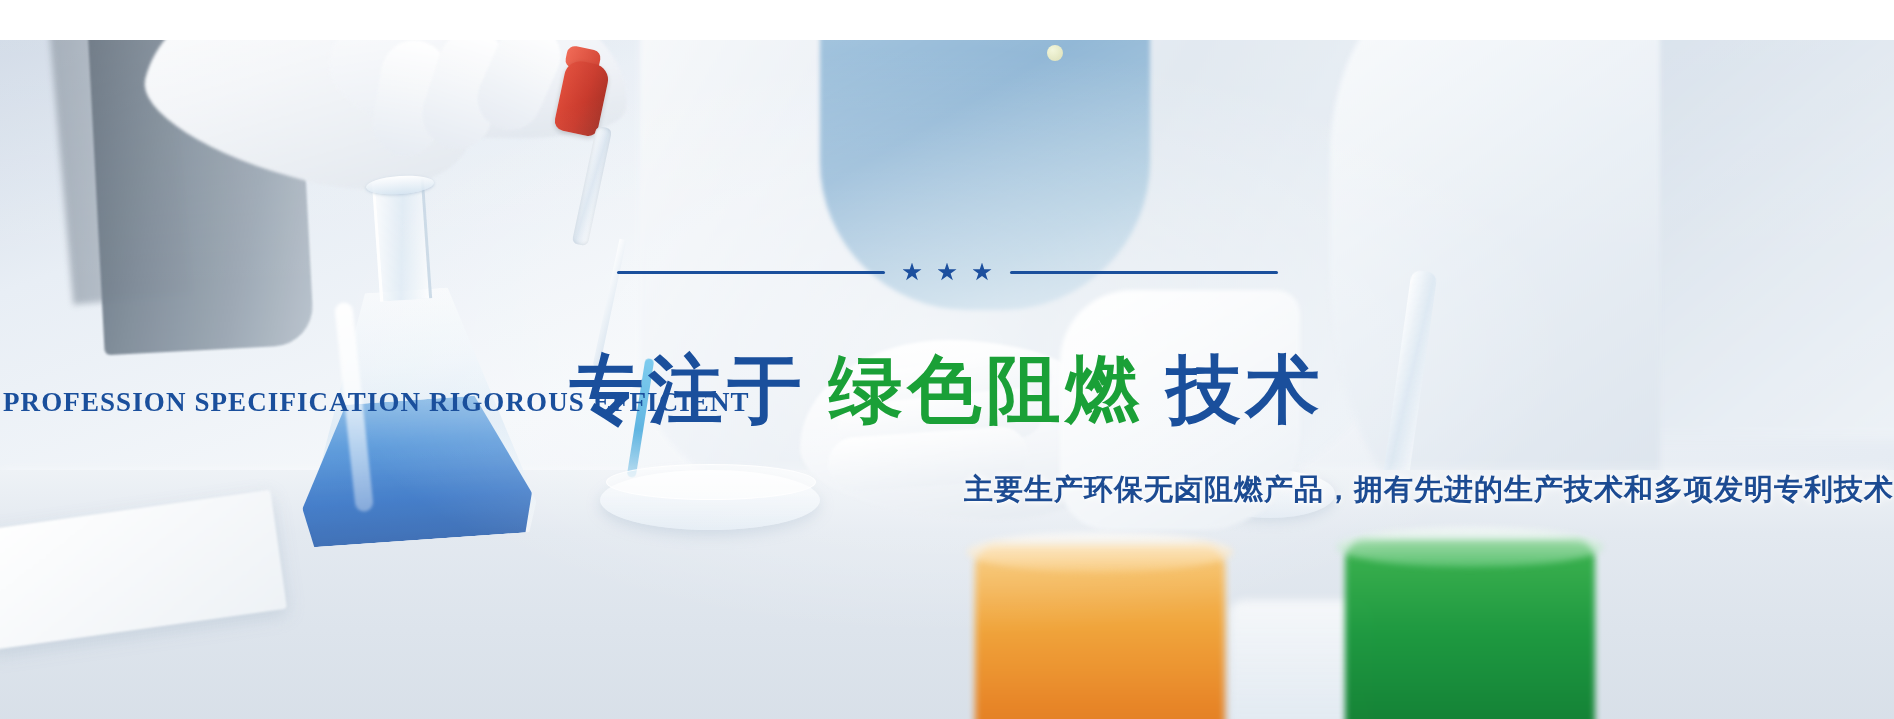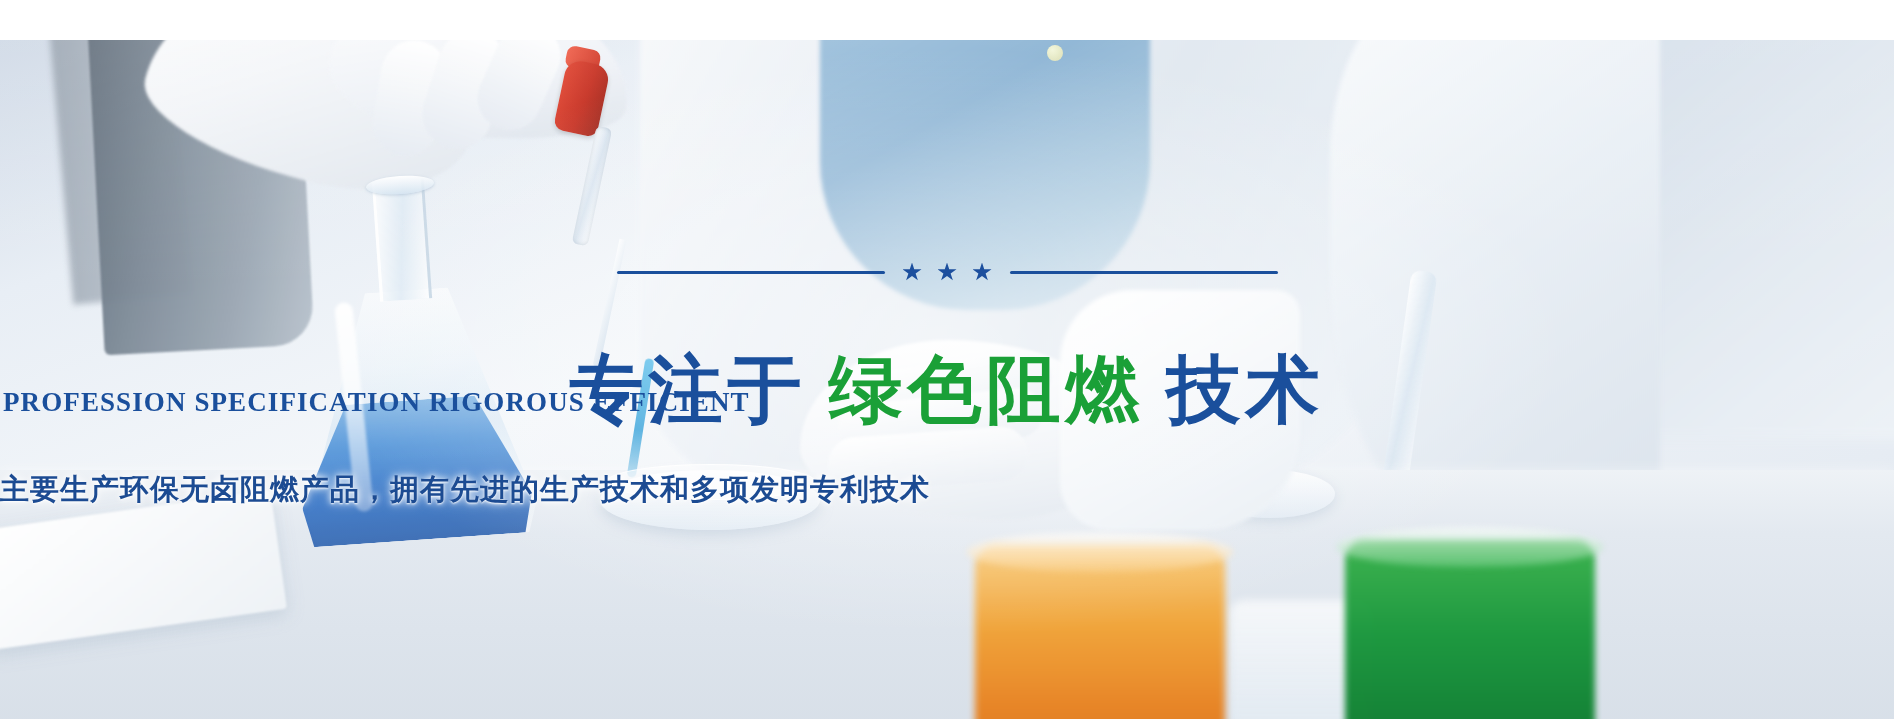--- a/index.html
+++ b/index.html
@@ -161,21 +161,21 @@
     font-size:74px;line-height:1;font-weight:700;letter-spacing:5px;
     font-family:"DejaVu Sans","Liberation Sans",sans-serif;white-space:nowrap;}
   .t-blue{color:#1a4f9c;}
   .t-green{color:#1aa037;}
   .t-gap{display:inline-block;width:22px;}
 
   .subtitle{position:absolute;left:3px;right:0;top:347px;text-align:left;
     font-size:27px;font-weight:700;letter-spacing:1.1px;color:#1a4f9c;
     font-family:Liberation Serif, serif;}
 
-  .tagline{position:absolute;left:0;right:0;top:430px;text-align:left;
+  .tagline{position:absolute;left:0;right:0;top:430px;text-align:right;
     font-size:29px;font-weight:700;letter-spacing:1px;color:#1c4b92;
     font-family:"DejaVu Sans","Liberation Sans",sans-serif;
     text-shadow:0 0 6px rgba(255,255,255,.95),0 0 12px rgba(255,255,255,.8),0 1px 2px rgba(255,255,255,.9);}
 </style>
 </head>
 <body>
 
 <div id="banner">
 
   <div class="bg-layer">

